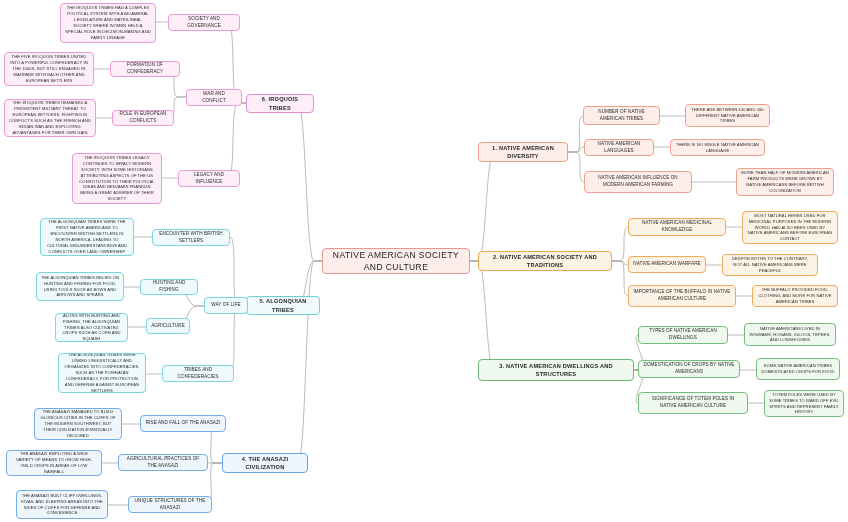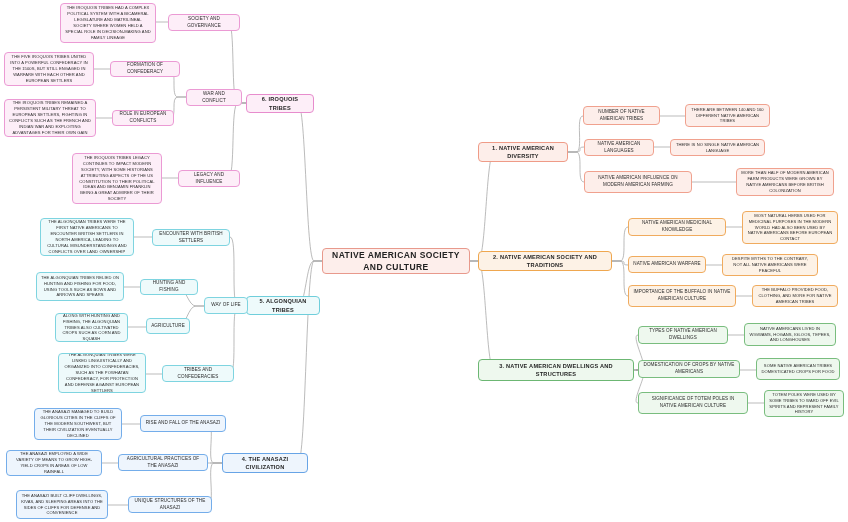--- a/index.html
+++ b/index.html
@@ -51,21 +51,21 @@
     overflow: hidden;
   }
 
   
   .n-root {
     background: #fdeeeb;
     border-color: #e8998c;
     border-width: 1.4px;
     color: #222222;
     font-size: 8.5px;
-    font-weight: bold;
+    font-weight: normal;
     letter-spacing: 0.05em;
   }
 
   
   .c-salmon   { background: #fdeeea; border-color: #f0a18e; color: #2b2b2b; }
   .c-salmon-b { background: #fdeeea; border-color: #ef9b87; color: #1f1f1f; font-weight: bold; }
 
   
   .c-orange   { background: #fdf2e6; border-color: #f0ab5e; color: #2b2b2b; }
   .c-orange-b { background: #fdf2e6; border-color: #efa74f; color: #1f1f1f; font-weight: bold; }

